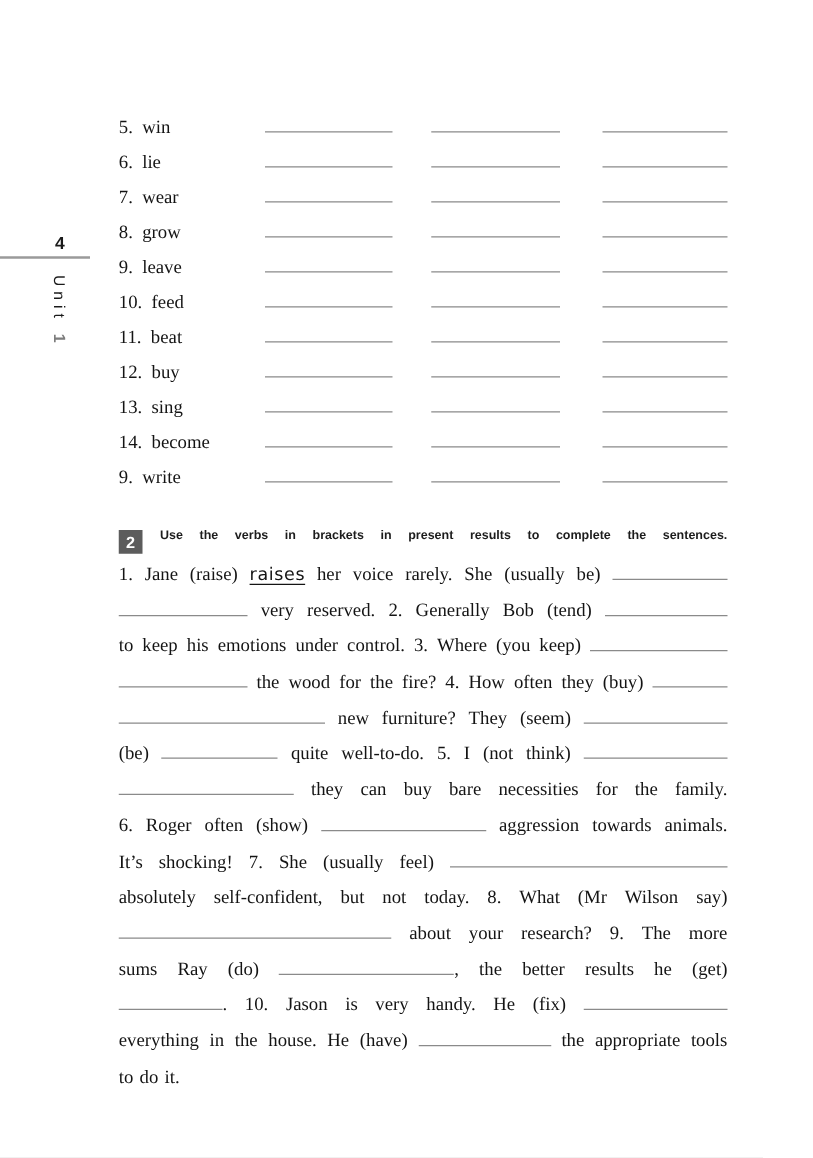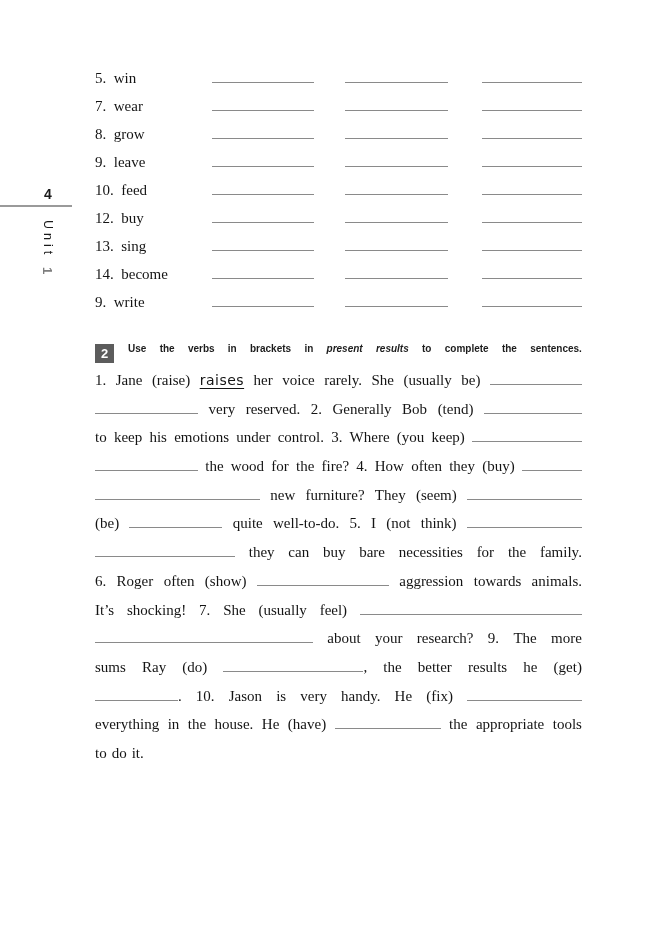--- a/index.html
+++ b/index.html
@@ -31,21 +31,21 @@
     font-family:"Liberation Sans", sans-serif;
     font-size:12.5px;letter-spacing:4px;color:#1a1a1a;
   }
   .unit-vertical .unit-num{
     writing-mode:vertical-rl;
     font-family:"Liberation Sans", sans-serif;
     font-size:13px;font-weight:700;color:#7d7d7d;
   }
   
   .content{
-    position:absolute;left:95px;top:0;width:487px;padding-top:70px;
+    position:absolute;left:95px;top:0;width:487px;padding-top:94px;
   }
   
   .verb-row{
     display:flex;align-items:baseline;height:28px;
     font-size:15px;
   }
   .verb-label{width:117px;white-space:pre;}
   .vblank{
     display:inline-block;height:0;
     border-bottom:1.5px solid #8a8a8a;
@@ -67,21 +67,21 @@
     display:inline-flex;align-items:center;justify-content:center;
     margin-right:14px;margin-top:1px;
   }
   .instruction{
     flex:1;
     display:flex;justify-content:space-between;align-items:baseline;
     font-family:"Liberation Sans", sans-serif;
     font-weight:700;font-size:10px;color:#1c1c1c;
     height:21px;
   }
-  .instruction .italic{font-style:italic;}
+  .instruction .italic{}
   
   .para{margin-top:8px;}
   .line{
     display:flex;justify-content:space-between;align-items:baseline;
     height:28.7px;font-size:15px;
   }
   .line.left{justify-content:flex-start;gap:5px;}
   .blank-line{
     display:inline-block;height:0;
     border-bottom:1.5px solid #8a8a8a;
@@ -110,39 +110,51 @@
   <div class="content">
 
     <section class="verb-list" id="verb-list">
         <div class="verb-row">
           <span class="verb-label">5.  win</span>
           <span class="vblank vb1"></span>
           <span class="vblank vb2"></span>
           <span class="vblank vb3"></span>
         </div>
         <div class="verb-row">
+          <span class="verb-label">6.  lie</span>
+          <span class="vblank vb1"></span>
+          <span class="vblank vb2"></span>
+          <span class="vblank vb3"></span>
+        </div>
+        <div class="verb-row">
           <span class="verb-label">7.  wear</span>
           <span class="vblank vb1"></span>
           <span class="vblank vb2"></span>
           <span class="vblank vb3"></span>
         </div>
         <div class="verb-row">
           <span class="verb-label">8.  grow</span>
           <span class="vblank vb1"></span>
           <span class="vblank vb2"></span>
           <span class="vblank vb3"></span>
         </div>
         <div class="verb-row">
           <span class="verb-label">9.  leave</span>
           <span class="vblank vb1"></span>
           <span class="vblank vb2"></span>
           <span class="vblank vb3"></span>
         </div>
         <div class="verb-row">
           <span class="verb-label">10.  feed</span>
+          <span class="vblank vb1"></span>
+          <span class="vblank vb2"></span>
+          <span class="vblank vb3"></span>
+        </div>
+        <div class="verb-row">
+          <span class="verb-label">11.  beat</span>
           <span class="vblank vb1"></span>
           <span class="vblank vb2"></span>
           <span class="vblank vb3"></span>
         </div>
         <div class="verb-row">
           <span class="verb-label">12.  buy</span>
           <span class="vblank vb1"></span>
           <span class="vblank vb2"></span>
           <span class="vblank vb3"></span>
         </div>
@@ -278,20 +290,32 @@
           <div class="line">
             <span class="word">It’s</span>
             <span class="word">shocking!</span>
             <span class="word">7.</span>
             <span class="word">She</span>
             <span class="word">(usually</span>
             <span class="word">feel)</span>
             <span class="blank-wrap"><span class="blank-line" style="width: 222px;"></span></span>
           </div>
           <div class="line">
+            <span class="word">absolutely</span>
+            <span class="word">self-confident,</span>
+            <span class="word">but</span>
+            <span class="word">not</span>
+            <span class="word">today.</span>
+            <span class="word">8.</span>
+            <span class="word">What</span>
+            <span class="word">(Mr</span>
+            <span class="word">Wilson</span>
+            <span class="word">say)</span>
+          </div>
+          <div class="line">
             <span class="blank-wrap"><span class="blank-line" style="width: 218px;"></span></span>
             <span class="word">about</span>
             <span class="word">your</span>
             <span class="word">research?</span>
             <span class="word">9.</span>
             <span class="word">The</span>
             <span class="word">more</span>
           </div>
           <div class="line">
             <span class="word">sums</span>

